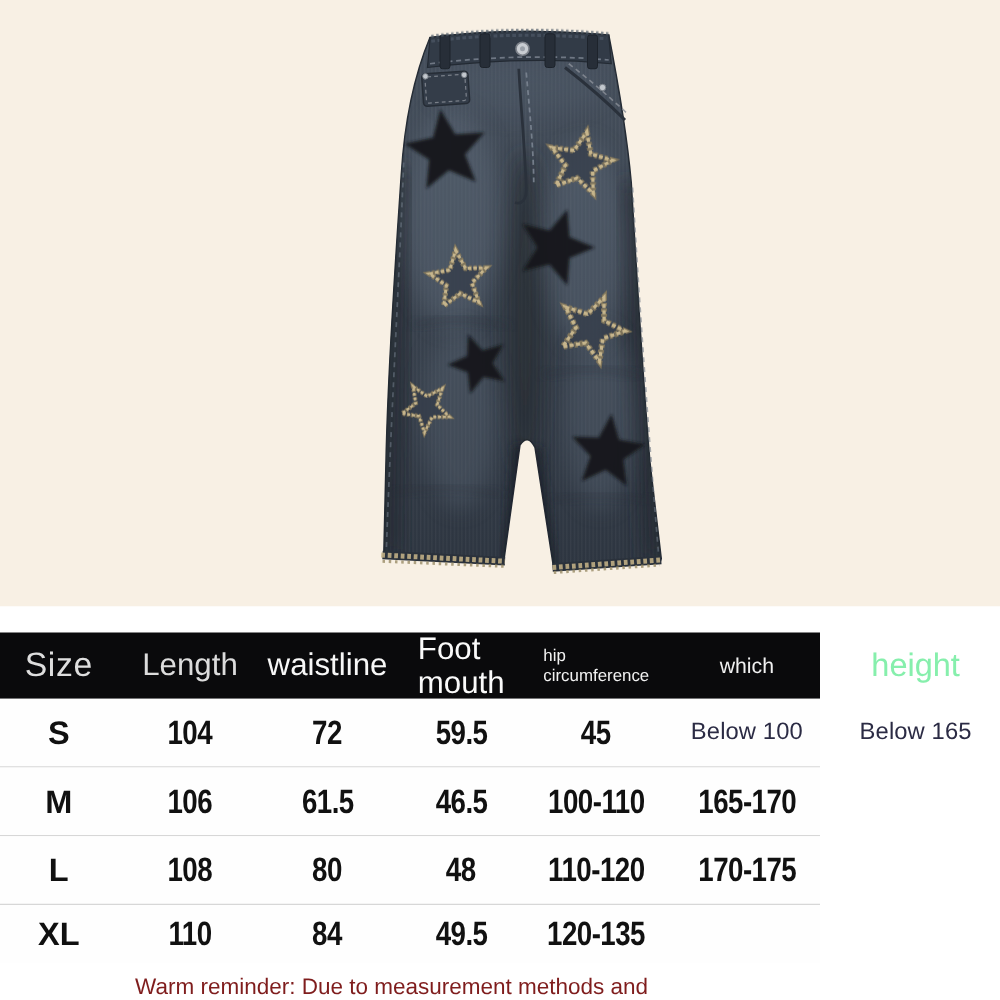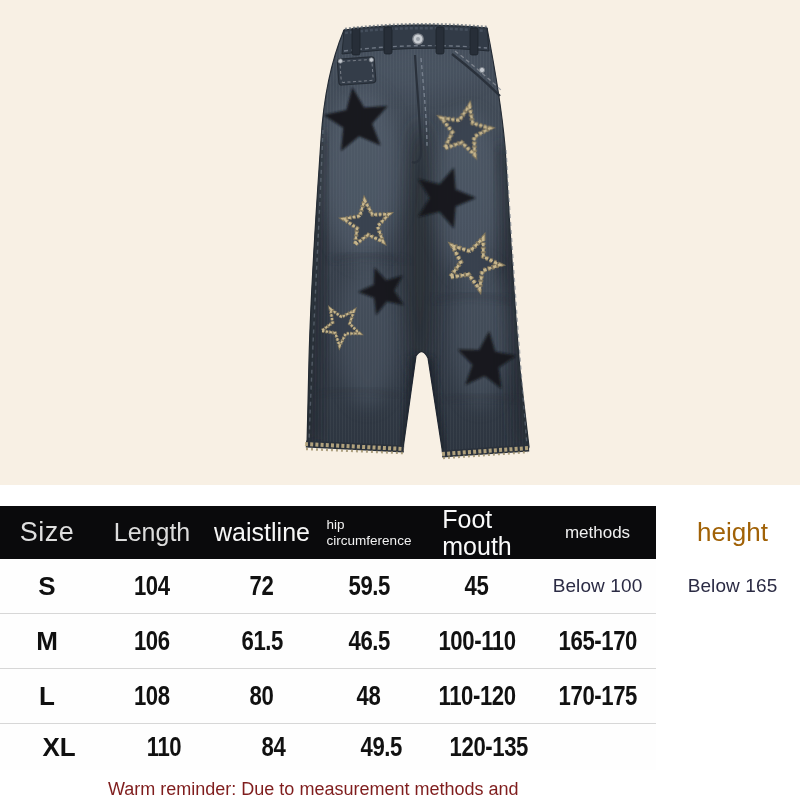--- a/index.html
+++ b/index.html
@@ -26,23 +26,23 @@
   .th{
     display:flex;justify-content:center;align-items:center;height:100%;
     white-space:pre-line;text-align:left;
   }
   .h-size{font-size:27px;color:#dedede;letter-spacing:.5px;}
   .h-length{font-size:25px;color:#dcdcdc;}
   .h-waistline{font-size:25px;color:#f7f7f7;}
   .h-hip{font-size:13.5px;line-height:1.18;color:#f2f2f2;}
   .h-foot{font-size:25px;line-height:1.07;color:#fafafa;}
   .h-weight{font-size:17px;color:#f0f0f0;}
-  .h-height{font-size:26px;color:#a16207;}
+  .h-height{font-size:26px;color:#86efac;}
   .trow{height:54px;border-bottom:1px solid #d7d7d7;background:#fefefe;}
-  .trow.last{border-bottom:none;height:46px;padding-left:12px;}
+  .trow.last{border-bottom:none;height:46px;}
   .td{text-align:center;color:#131313;}
   .size-label{font-weight:700;font-size:26px;color:#101010;}
   .num{
     display:inline-block;transform:scaleX(.82);transform-origin:center;
     font-weight:600;font-size:27px;letter-spacing:-.5px;color:#111111;
   }
   .navy{font-size:19px;font-weight:500;color:#2b2b44;letter-spacing:.1px;}
   .note{
     padding:8px 80px 0 108px;font-size:18px;line-height:1.25;color:#7f1d1d;
     max-width:600px;
@@ -180,25 +180,25 @@
       <path d="M345 29 C392 23 440 23 487 27" stroke="#59646f" stroke-width="2.5" fill="none" stroke-dasharray="2 2" opacity="0.7"></path>
     </svg>
   </div>
 
   <div class="size-table">
 
     <div class="grid-row thead">
       <div class="th h-size">Size</div>
       <div class="th h-length">Length</div>
       <div class="th h-waistline">waistline</div>
+      <div class="th h-foot">Foot
+mouth</div>
       <div class="th h-hip">hip
 circumference</div>
-      <div class="th h-foot">Foot
-mouth</div>
-      <div class="th h-weight">methods</div>
+      <div class="th h-weight">which</div>
       <div class="th h-height">height</div>
     </div>
 
     <div class="grid-row trow">
       <div class="td size-label">S</div>
       <div class="td"><span class="num">104</span></div>
       <div class="td"><span class="num">72</span></div>
       <div class="td"><span class="num">59.5</span></div>
       <div class="td"><span class="num">45</span></div>
       <div class="td navy">Below 100</div>

